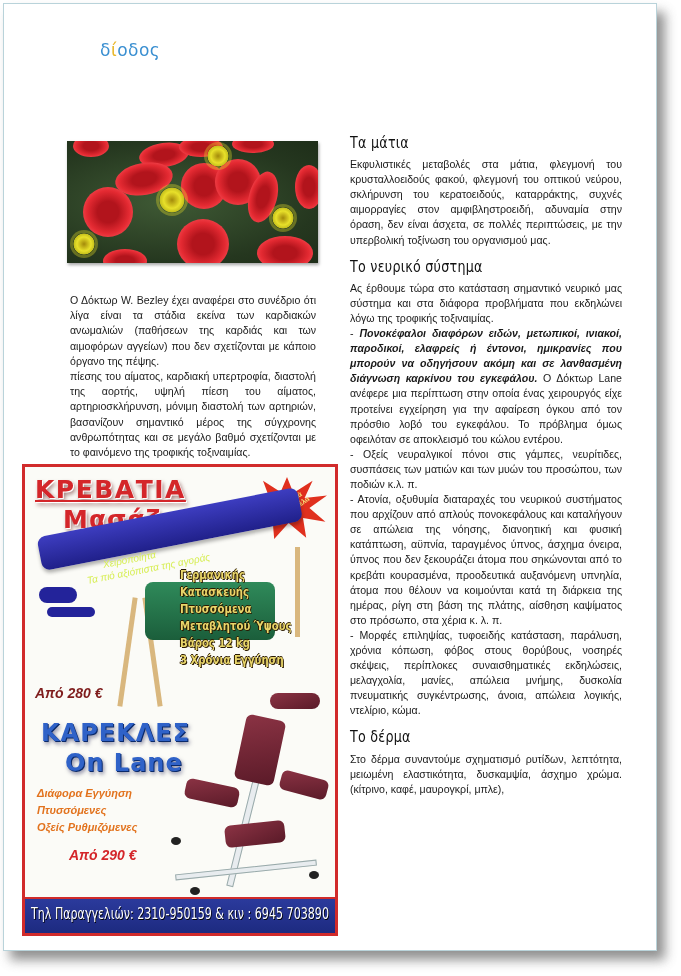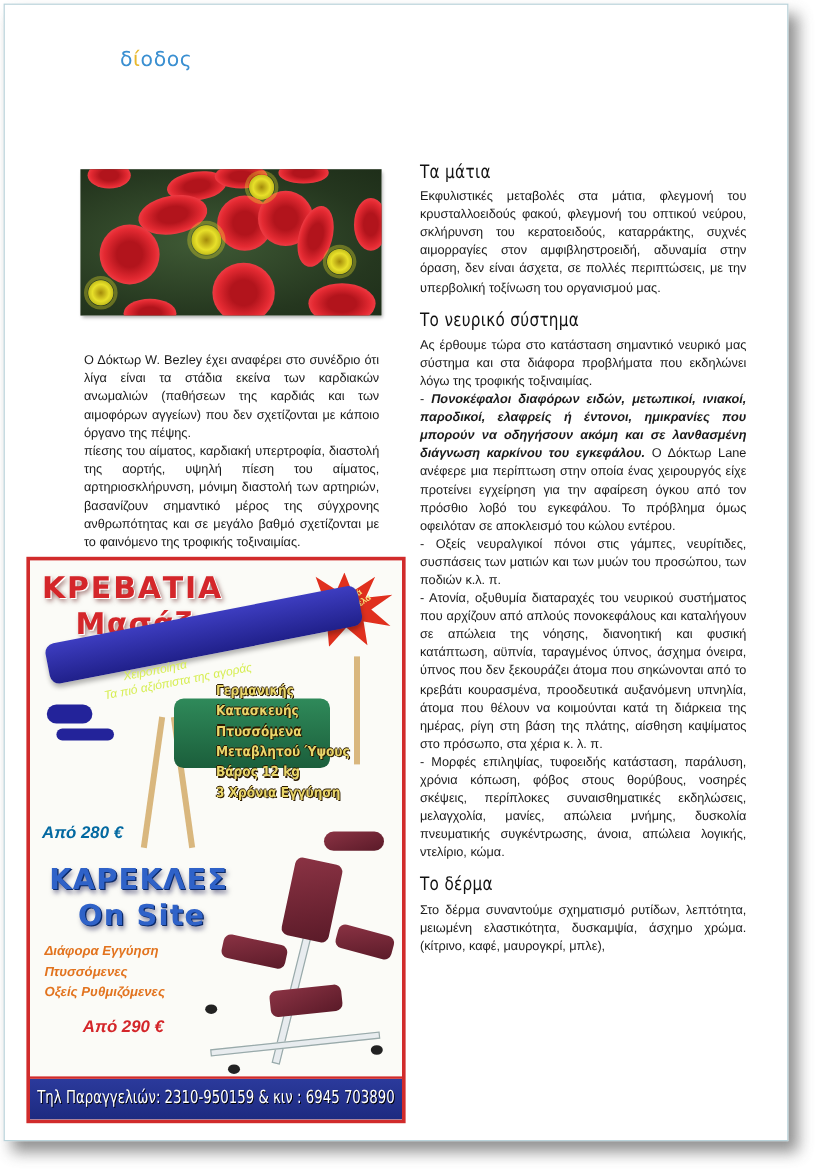--- a/index.html
+++ b/index.html
@@ -53,20 +53,21 @@
 
   
   .ad {
     position: absolute; left: 18px; top: 460px; width: 316px; height: 472px;
     border: 3px solid #d12b2b; box-sizing: border-box; background: #fbfbf7; overflow: hidden;
   }
   .ad-title1 {
     position: absolute; left: 10px; top: 8px; font-family: "DejaVu Sans", sans-serif;
     font-weight: bold; font-size: 25px; color: #d4262a; letter-spacing: 1.5px;
     text-shadow: 1px 1px 0 #fff, 2px 3px 4px rgba(80,0,0,0.55);
+    text-decoration: underline;
   }
   .ad-title2 {
     position: absolute; left: 38px; top: 38px; font-family: "DejaVu Sans", sans-serif;
     font-weight: bold; font-size: 25px; color: #d4262a; letter-spacing: 1px;
     text-shadow: 1px 1px 0 #fff, 2px 3px 4px rgba(80,0,0,0.55);
   }
   .ad-wood { position: absolute; left: 160px; top: 44px; font-size: 9px; font-style: italic; font-weight: bold; color: #222; }
   .starburst {
     position: absolute; left: 222px; top: 10px; width: 80px; height: 62px;
     background: #e0301e;
@@ -94,21 +95,21 @@
   .mat {
     position: absolute; left: 120px; top: 115px; width: 130px; height: 58px;
     background: linear-gradient(180deg, #2f8a5a, #1b5e3b); border-radius: 8px;
   }
   .features {
     position: absolute; left: 155px; top: 100px; font-family: "DejaVu Sans", sans-serif;
     font-size: 11.5px; line-height: 17px; color: #e9d66a; font-weight: bold;
     text-shadow: 1px 1px 0 #2b1a00, -1px 0 0 #2b1a00, 0 -1px 0 #2b1a00;
     transform: scaleX(0.88); transform-origin: left;
   }
-  .price1 { position: absolute; left: 10px; top: 218px; font-size: 14px; font-style: italic; font-weight: bold; color: #0369a1; }
+  .price1 { position: absolute; left: 10px; top: 218px; font-size: 14px; font-style: italic; font-weight: bold; color: #7f1d1d; }
   .ad-title3 {
     position: absolute; left: 16px; top: 252px; font-family: "DejaVu Sans", sans-serif;
     font-weight: bold; font-size: 24px; color: #2f62c8; letter-spacing: 1px;
     text-shadow: 1px 1px 0 #0b2a6a, 2px 3px 4px rgba(0,0,60,0.5);
   }
   .ad-title4 {
     position: absolute; left: 40px; top: 282px; font-family: "DejaVu Sans", sans-serif;
     font-weight: bold; font-size: 24px; color: #2f62c8; letter-spacing: 1px;
     text-shadow: 1px 1px 0 #0b2a6a, 2px 3px 4px rgba(0,0,60,0.5);
   }
@@ -216,21 +217,21 @@
     <div class="chair-pad" style="left:245px;top:226px;width:50px;height:16px;border-radius:8px;"></div>
     <div class="chair-pad" style="left:215px;top:250px;width:40px;height:66px;transform:rotate(12deg);"></div>
     <div class="chair-pad" style="left:255px;top:308px;width:48px;height:20px;transform:rotate(15deg);"></div>
     <div class="chair-pad" style="left:160px;top:316px;width:54px;height:20px;transform:rotate(12deg);"></div>
     <div class="chair-pad" style="left:200px;top:356px;width:60px;height:22px;transform:rotate(-6deg);"></div>
     <div class="wheel" style="left:146px;top:370px;"></div>
     <div class="wheel" style="left:165px;top:420px;"></div>
     <div class="wheel" style="left:284px;top:404px;"></div>
 
     <div class="ad-title3">ΚΑΡΕΚΛΕΣ</div>
-    <div class="ad-title4">On Site</div>
+    <div class="ad-title4">On Lane</div>
     <div class="chair-features">
       <div>Διάφορα Εγγύηση</div>
       <div>Πτυσσόμενες</div>
       <div>Οξείς Ρυθμιζόμενες</div>
     </div>
     <div class="price2">Από 290 €</div>
 
     <div class="contact-bar">
       <div class="contact-text">Τηλ Παραγγελιών: 2310-950159 &amp; κιν : 6945 703890</div>
     </div>

